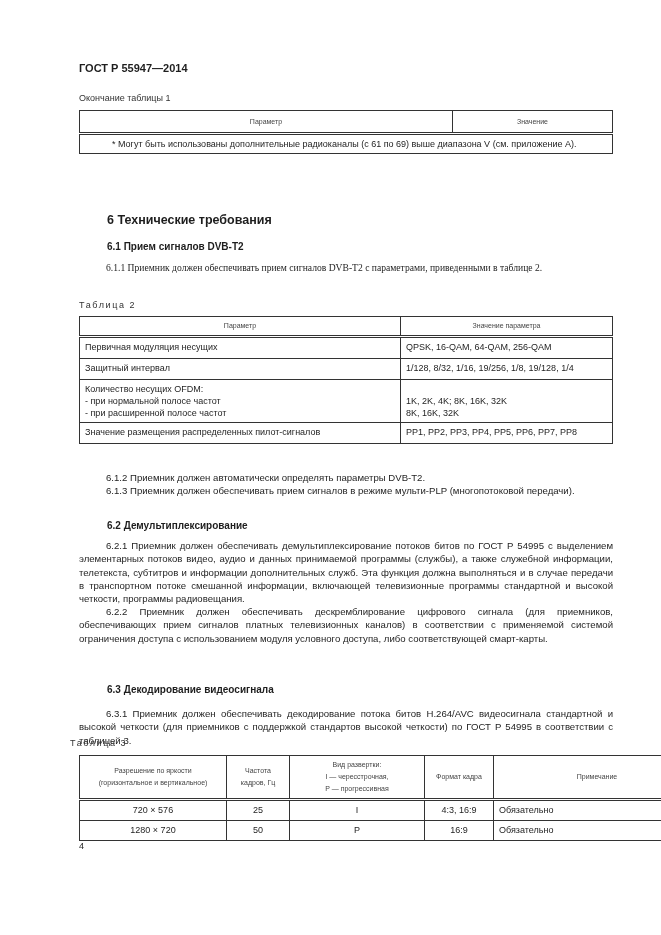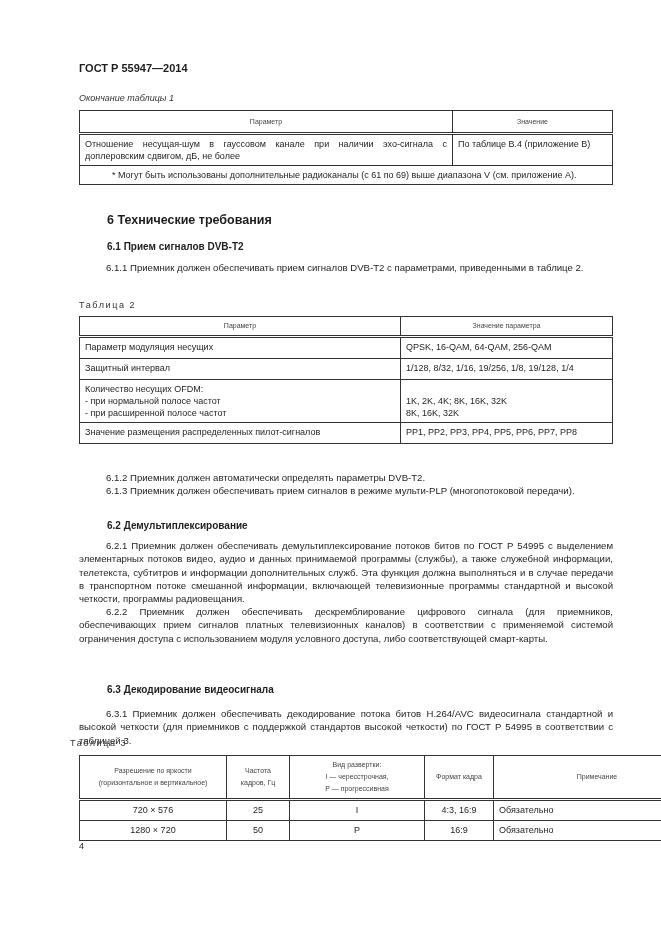--- a/index.html
+++ b/index.html
@@ -1,20 +1,20 @@
 <!DOCTYPE html>
 <html><head>
 <meta charset="utf-8">
 <style>
   html, body { margin:0; padding:0; background:#ffffff; }
   body { width:661px; height:935px; position:relative; overflow:hidden;
          font-family:"Liberation Sans", sans-serif; color:#1e1e1e; }
   .abs { position:absolute; }
   .doc-id { left:79px; top:62px; font-size:11px; font-weight:bold; }
-  .caption-it { left:79px; top:93px; font-size:9px; font-style:italic; color:#333; }
+  .caption-it { left:79px; top:93px; font-size:9px; color:#333; }
   .caption-sp { font-size:9px; letter-spacing:1.6px; color:#333; }
   table { border-collapse:collapse; position:absolute; font-size:9px; }
   td, th { border:1px solid #333; padding:3px 5px; vertical-align:top; font-weight:normal; line-height:12px; }
   th { font-size:7px; color:#444; text-align:center; vertical-align:middle; }
   .hdr-row td, .hdr-row th { border-bottom:3px double #333; }
   .h1 { left:107px; top:213px; font-size:12.5px; font-weight:bold; }
   .h2 { font-size:10px; font-weight:bold; }
   .para { left:79px; width:534px; font-size:9.6px; line-height:13.3px; text-align:justify; }
   .ind { text-indent:27px; }
   .center { text-align:center; }
@@ -26,42 +26,38 @@
 <div class="abs doc-id">ГОСТ Р 55947—2014</div>
 
 <div class="abs caption-it">Окончание таблицы 1</div>
 <table style="left:79px; top:110px; width:534px;">
   <tbody>
       <tr class="hdr-row">
     <th style="width:362px; height:15px;">Параметр</th>
     <th>Значение</th>
   </tr>
   <tr>
-    <td style="text-align:justify;">Отношение несущая-шум в гауссовом канале при наличии эхо-сигнала с доплеровским сдвигом, дБ, не более</td>
-    <td>По таблице В.4 (приложение В)</td>
-  </tr>
-  <tr>
     <td colspan="2" class="ind" style="text-align:justify;">* Могут быть использованы дополнительные радиоканалы (с 61 по 69) выше диапазона V (см. приложение А).</td>
   </tr>
 </tbody>
   </table>
 
 <div class="abs h1">6 Технические требования</div>
 <div class="abs h2" style="left:107px; top:241px;">6.1 Прием сигналов DVB-T2</div>
-<div class="abs para ind" style="top:261px;">6.1.1 Приемник должен обеспечивать прием сигналов DVB-T2 с параметрами, приведенными в таблице 2.</div>
+<div class="abs para ind" style="top:261px;font-family:Liberation Serif, serif;">6.1.1 Приемник должен обеспечивать прием сигналов DVB-T2 с параметрами, приведенными в таблице 2.</div>
 
 <div class="abs caption-sp" style="left:79px; top:300px;">Таблица 2</div>
 <table style="left:79px; top:316px; width:534px;">
   <tbody>
       <tr class="hdr-row">
     <th style="width:310px; height:12px;">Параметр</th>
     <th>Значение параметра</th>
   </tr>
   <tr>
-    <td style="height:14px;">Параметр модуляция несущих</td>
+    <td style="height:14px;">Первичная модуляция несущих</td>
     <td>QPSK, 16-QAM, 64-QAM, 256-QAM</td>
   </tr>
   <tr>
     <td style="height:14px;">Защитный интервал</td>
     <td>1/128, 8/32, 1/16, 19/256, 1/8, 19/128, 1/4</td>
   </tr>
   <tr>
     <td>
       <div>Количество несущих OFDM:</div>
       <div>- при нормальной полосе частот</div>

